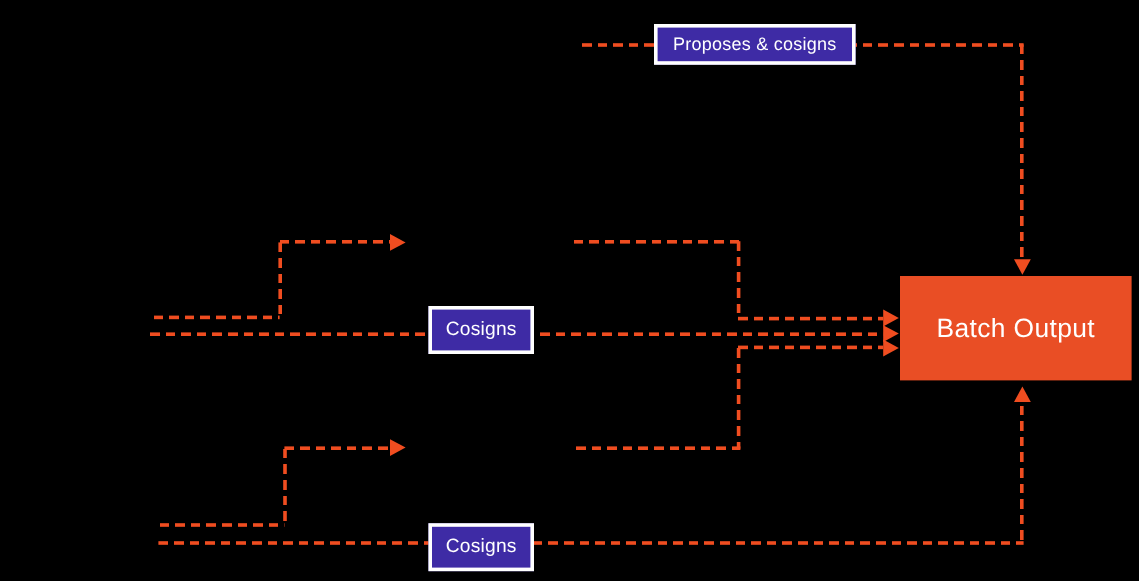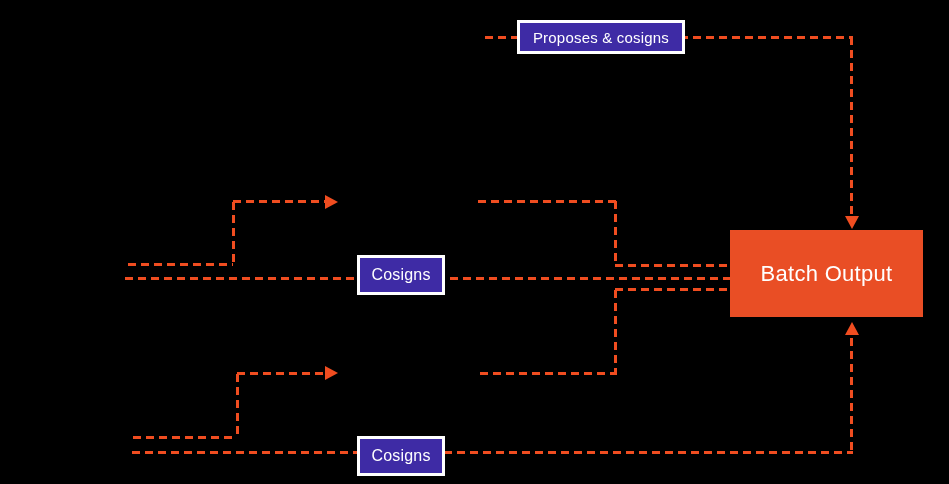--- a/index.html
+++ b/index.html
@@ -53,21 +53,21 @@
 </style>
 </head>
 <body>
 
 <div class="stage">
 
   <div class="hline" style="left:485px;top:36px;width:368px;"></div>
   <div class="vline" style="left:850px;top:37px;height:179px;"></div>
   <div class="arr arr-down" style="left:845px;top:216px;"></div>
 
-  <div class="badge" style="left:517px;top:20px;width:168px;height:34px;">
+  <div class="badge" style="left:545px;top:20px;width:168px;height:34px;">
     <span>Proposes &amp; cosigns</span>
   </div>
 
   <div class="hline" style="left:128px;top:263px;width:105px;"></div>
   <div class="vline" style="left:232px;top:202px;height:62px;"></div>
   <div class="hline" style="left:233px;top:200px;width:92px;"></div>
   <div class="arr arr-right" style="left:325px;top:195px;"></div>
 
   <div class="hline" style="left:478px;top:200px;width:139px;"></div>
   <div class="vline" style="left:614px;top:201px;height:64px;"></div>
@@ -92,17 +92,17 @@
   <div class="arr arr-right" style="left:325px;top:366px;"></div>
 
   <div class="hline" style="left:132px;top:451px;width:721px;"></div>
   <div class="vline" style="left:850px;top:338px;height:114px;"></div>
   <div class="arr arr-up" style="left:845px;top:322px;"></div>
 
   <div class="badge" style="left:357px;top:436px;width:88px;height:40px;font-size:16px;">
     <span>Cosigns</span>
   </div>
 
-  <div class="batch-node" style="left:730px;top:230px;width:193px;height:87px;">
+  <div class="batch-node" style="left:750px;top:230px;width:193px;height:87px;">
     <div>Batch Output</div>
   </div>
 
 </div>
 
 </body></html>

